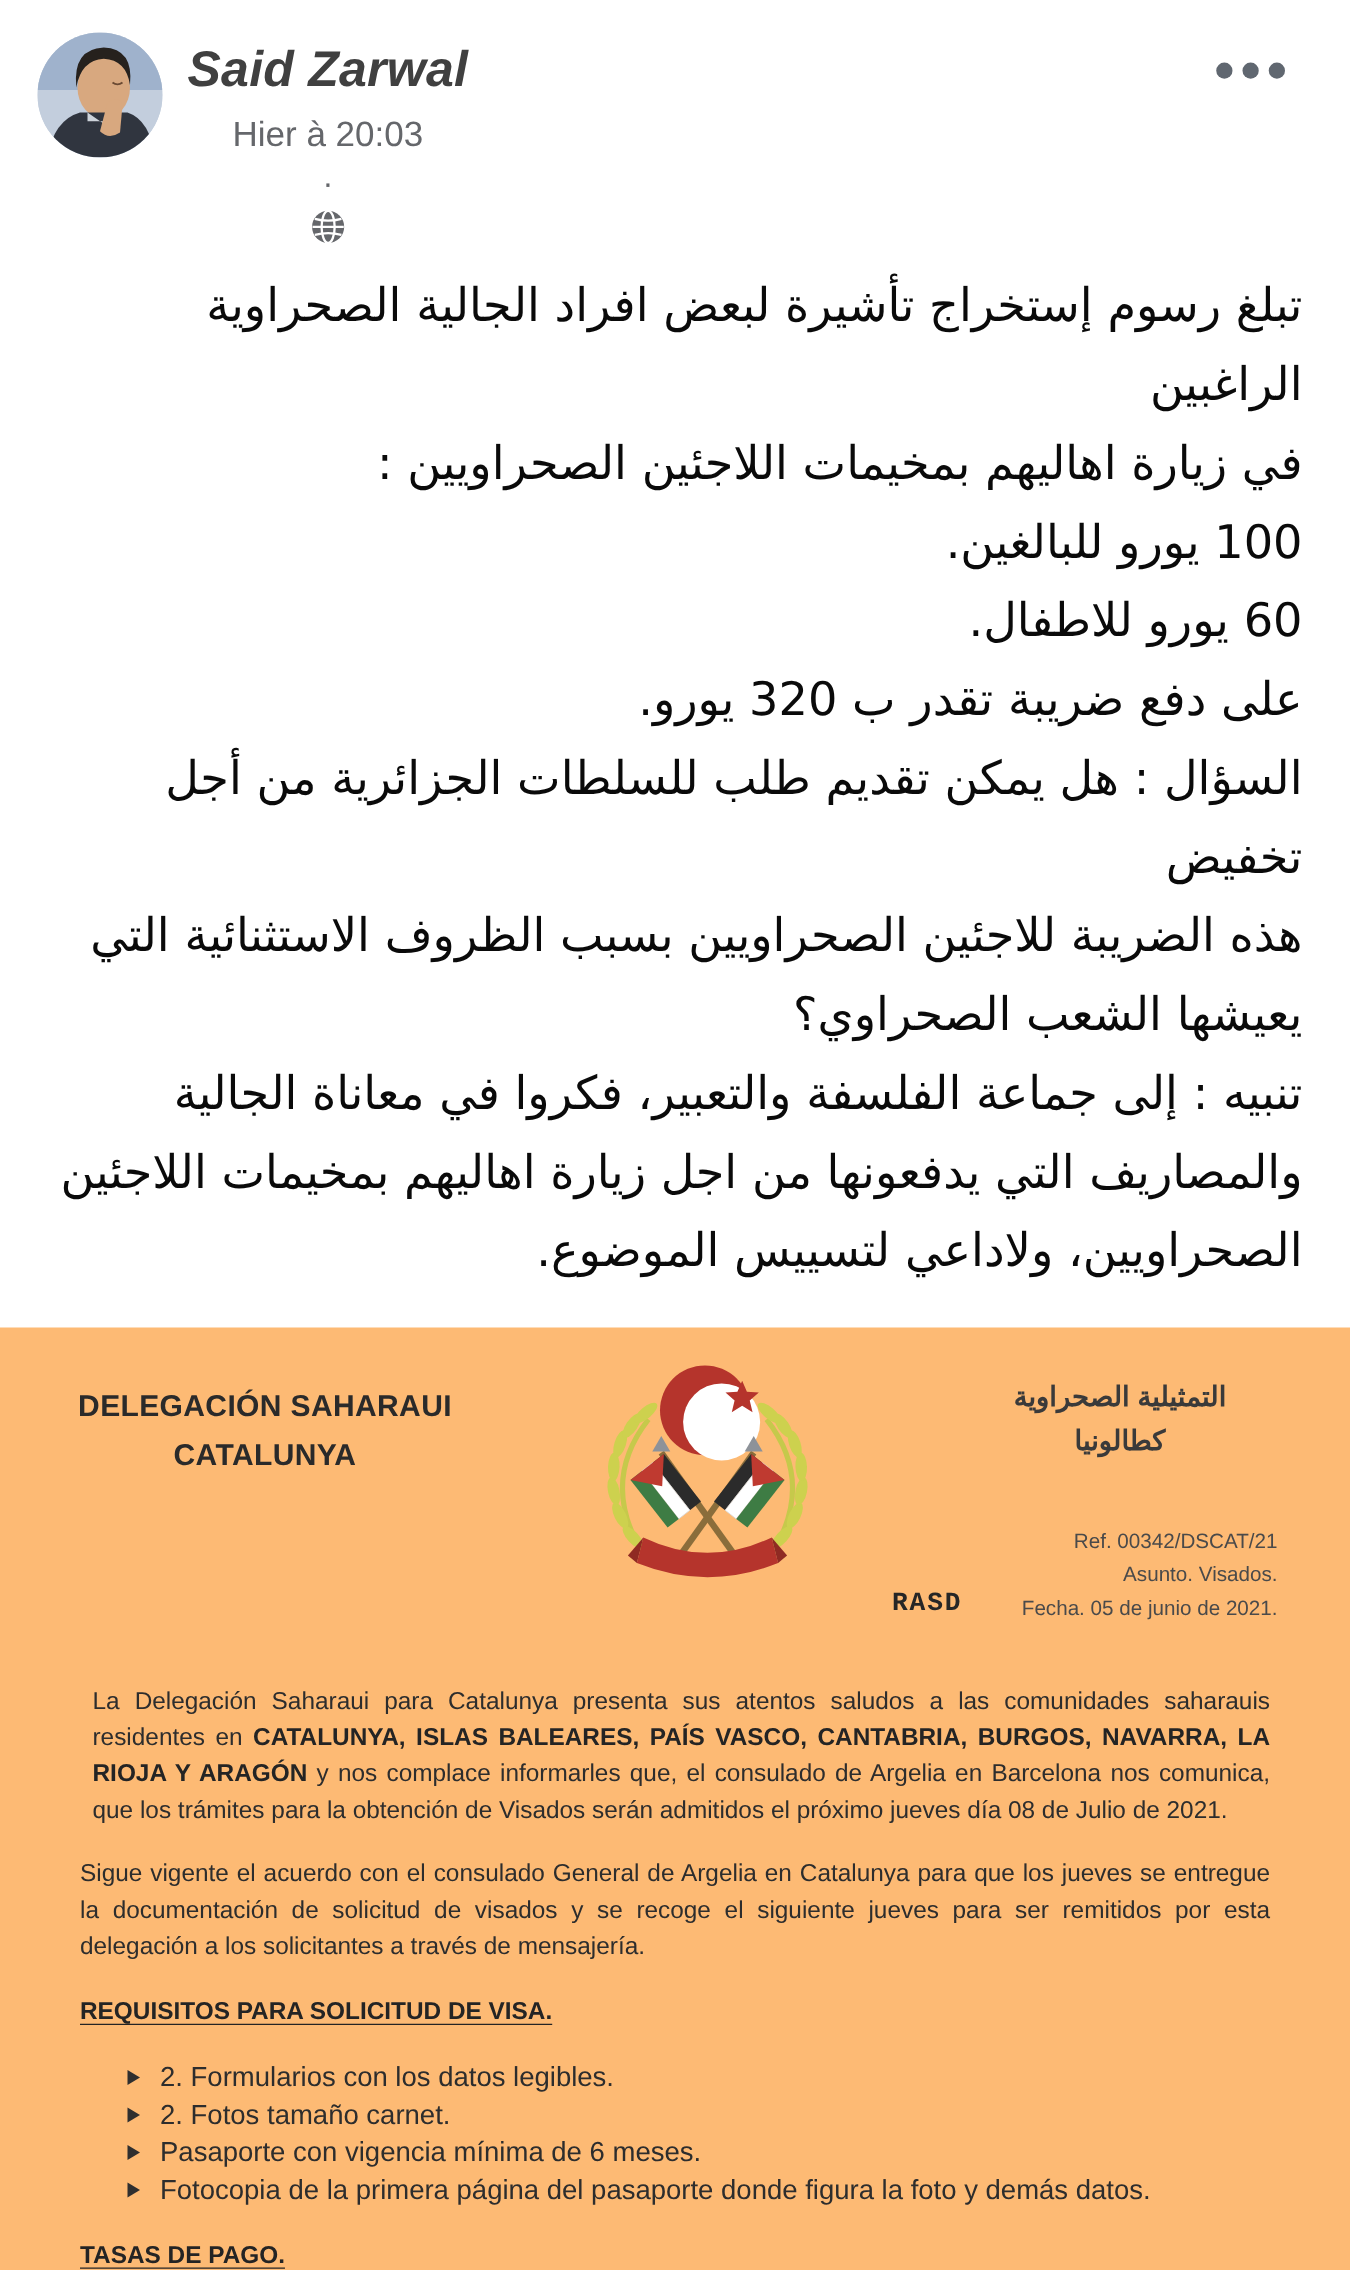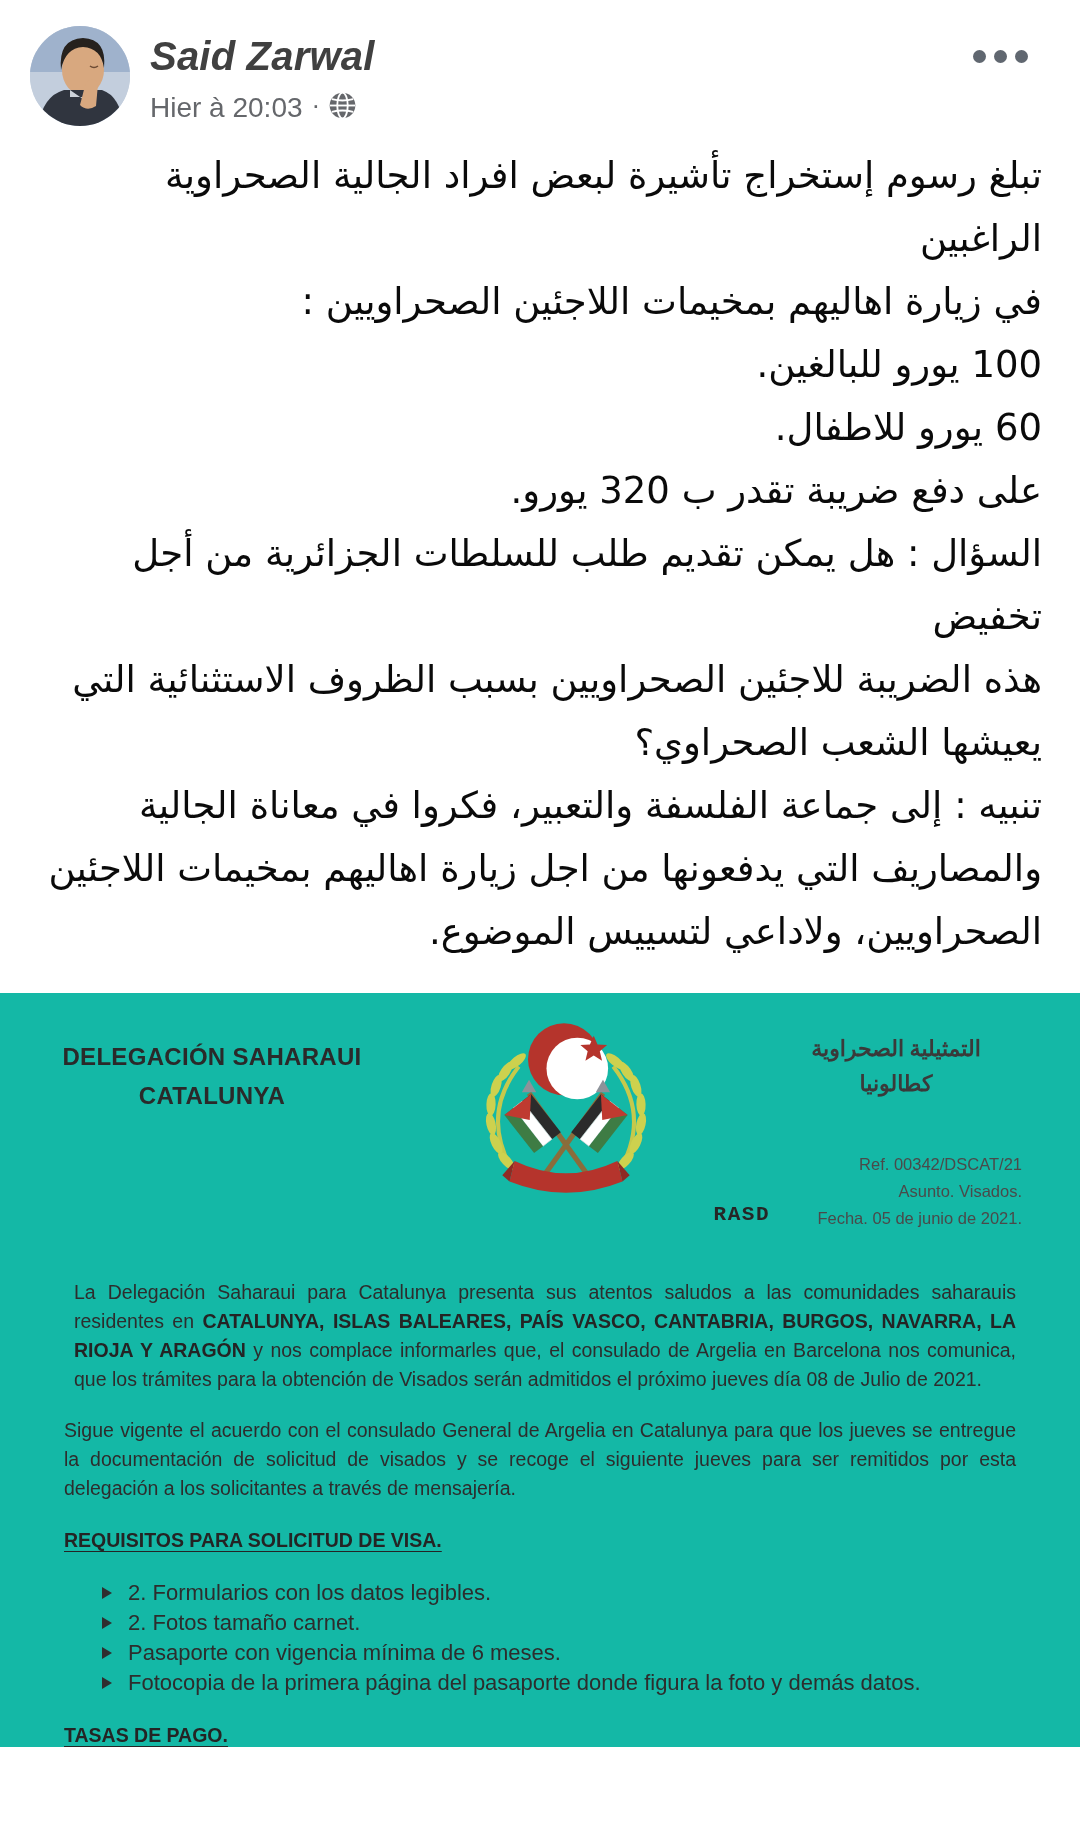--- a/index.html
+++ b/index.html
@@ -8,44 +8,44 @@
     width:1080px; height:1835px; overflow:hidden; position:relative;
     font-family:"Liberation Sans","DejaVu Sans",sans-serif;
   }
 
   
   .post-header { display:flex; align-items:flex-start; padding:26px 36px 0 30px; position:relative; }
   .avatar { width:100px; height:100px; border-radius:50%; overflow:hidden; flex:0 0 auto; cursor:pointer; background:#c3cedd; }
   .avatar svg { display:block; }
   .header-text { margin-left:20px; padding-top:8px; }
   .author { font-size:40px; font-weight:bold; color:#404040; letter-spacing:.2px; cursor:pointer;font-style:italic; }
-  .meta { margin-top:13px; font-size:28px; color:#65676b; display:flex; gap:9px; }
+  .meta { margin-top:13px; font-size:28px; color:#65676b; display:flex; align-items:center; gap:9px;flex-direction:column; }
   .meta .dot-sep { font-size:26px; line-height:1; }
   .globe { width:27px; height:27px; display:inline-block; }
   .menu-dots { position:absolute; right:46px; top:44px; display:flex; gap:8px; cursor:pointer; padding:6px; }
   .menu-dots .dot { width:13px; height:13px; border-radius:50%; background:#606770; }
 
   
   .post-body {
     direction:rtl; text-align:right; padding:18px 38px 0 38px;
     font-size:37px; line-height:63px; color:#0a0a0a;
     font-family:"DejaVu Sans","Liberation Sans",sans-serif;
   }
   .post-body span { display:block; }
 
   
-  .document { margin-top:30px; color:#2d2d2d; filter:blur(0.35px); cursor:pointer; background:#14b8a6; }
+  .document { margin-top:30px; color:#2d2d2d; filter:blur(0.35px); cursor:pointer; background:#fdba74; }
   .doc-header { display:flex; padding:18px 58px 0 62px; }
   .doc-left { width:300px; text-align:center; margin-top:26px; font-weight:bold; font-size:24px; line-height:39px; color:#2a2a2a; letter-spacing:.3px; }
   .doc-center { flex:1; text-align:right;font-family:Liberation Mono, monospace; }
   .doc-center svg { display:block; margin:0 auto; }
   .rasd-caption { font-weight:bold; font-size:21px; letter-spacing:1.5px; color:#262626; margin-top:2px; }
   .doc-right { width:252px; margin-top:20px; }
   .doc-right .ar { font-weight:bold; font-size:22px; line-height:35px; direction:rtl; text-align:center;
-                   font-family:Liberation Serif, serif; color:#3a3a3a; }
+                   font-family:Liberation Sans, sans-serif; color:#3a3a3a; }
   .doc-ref { margin-top:50px; text-align:right; font-size:16.5px; line-height:27px; color:#4a4a4a; }
 
   .doc-body { padding:0 64px; font-size:19.5px; color:#2d2d2d; }
   .doc-body p { text-align:justify; line-height:29px; }
   .para1 { margin-top:46px;margin-left:10px; }
   .para2 { margin-top:22px; }
   .doc-body b, .doc-body .bd { font-weight:bold; color:#242424; }
 
   .h-underline { margin-top:26px; font-weight:bold; font-size:19.5px; color:#242424;
                  text-decoration:underline; text-underline-offset:4px; }

